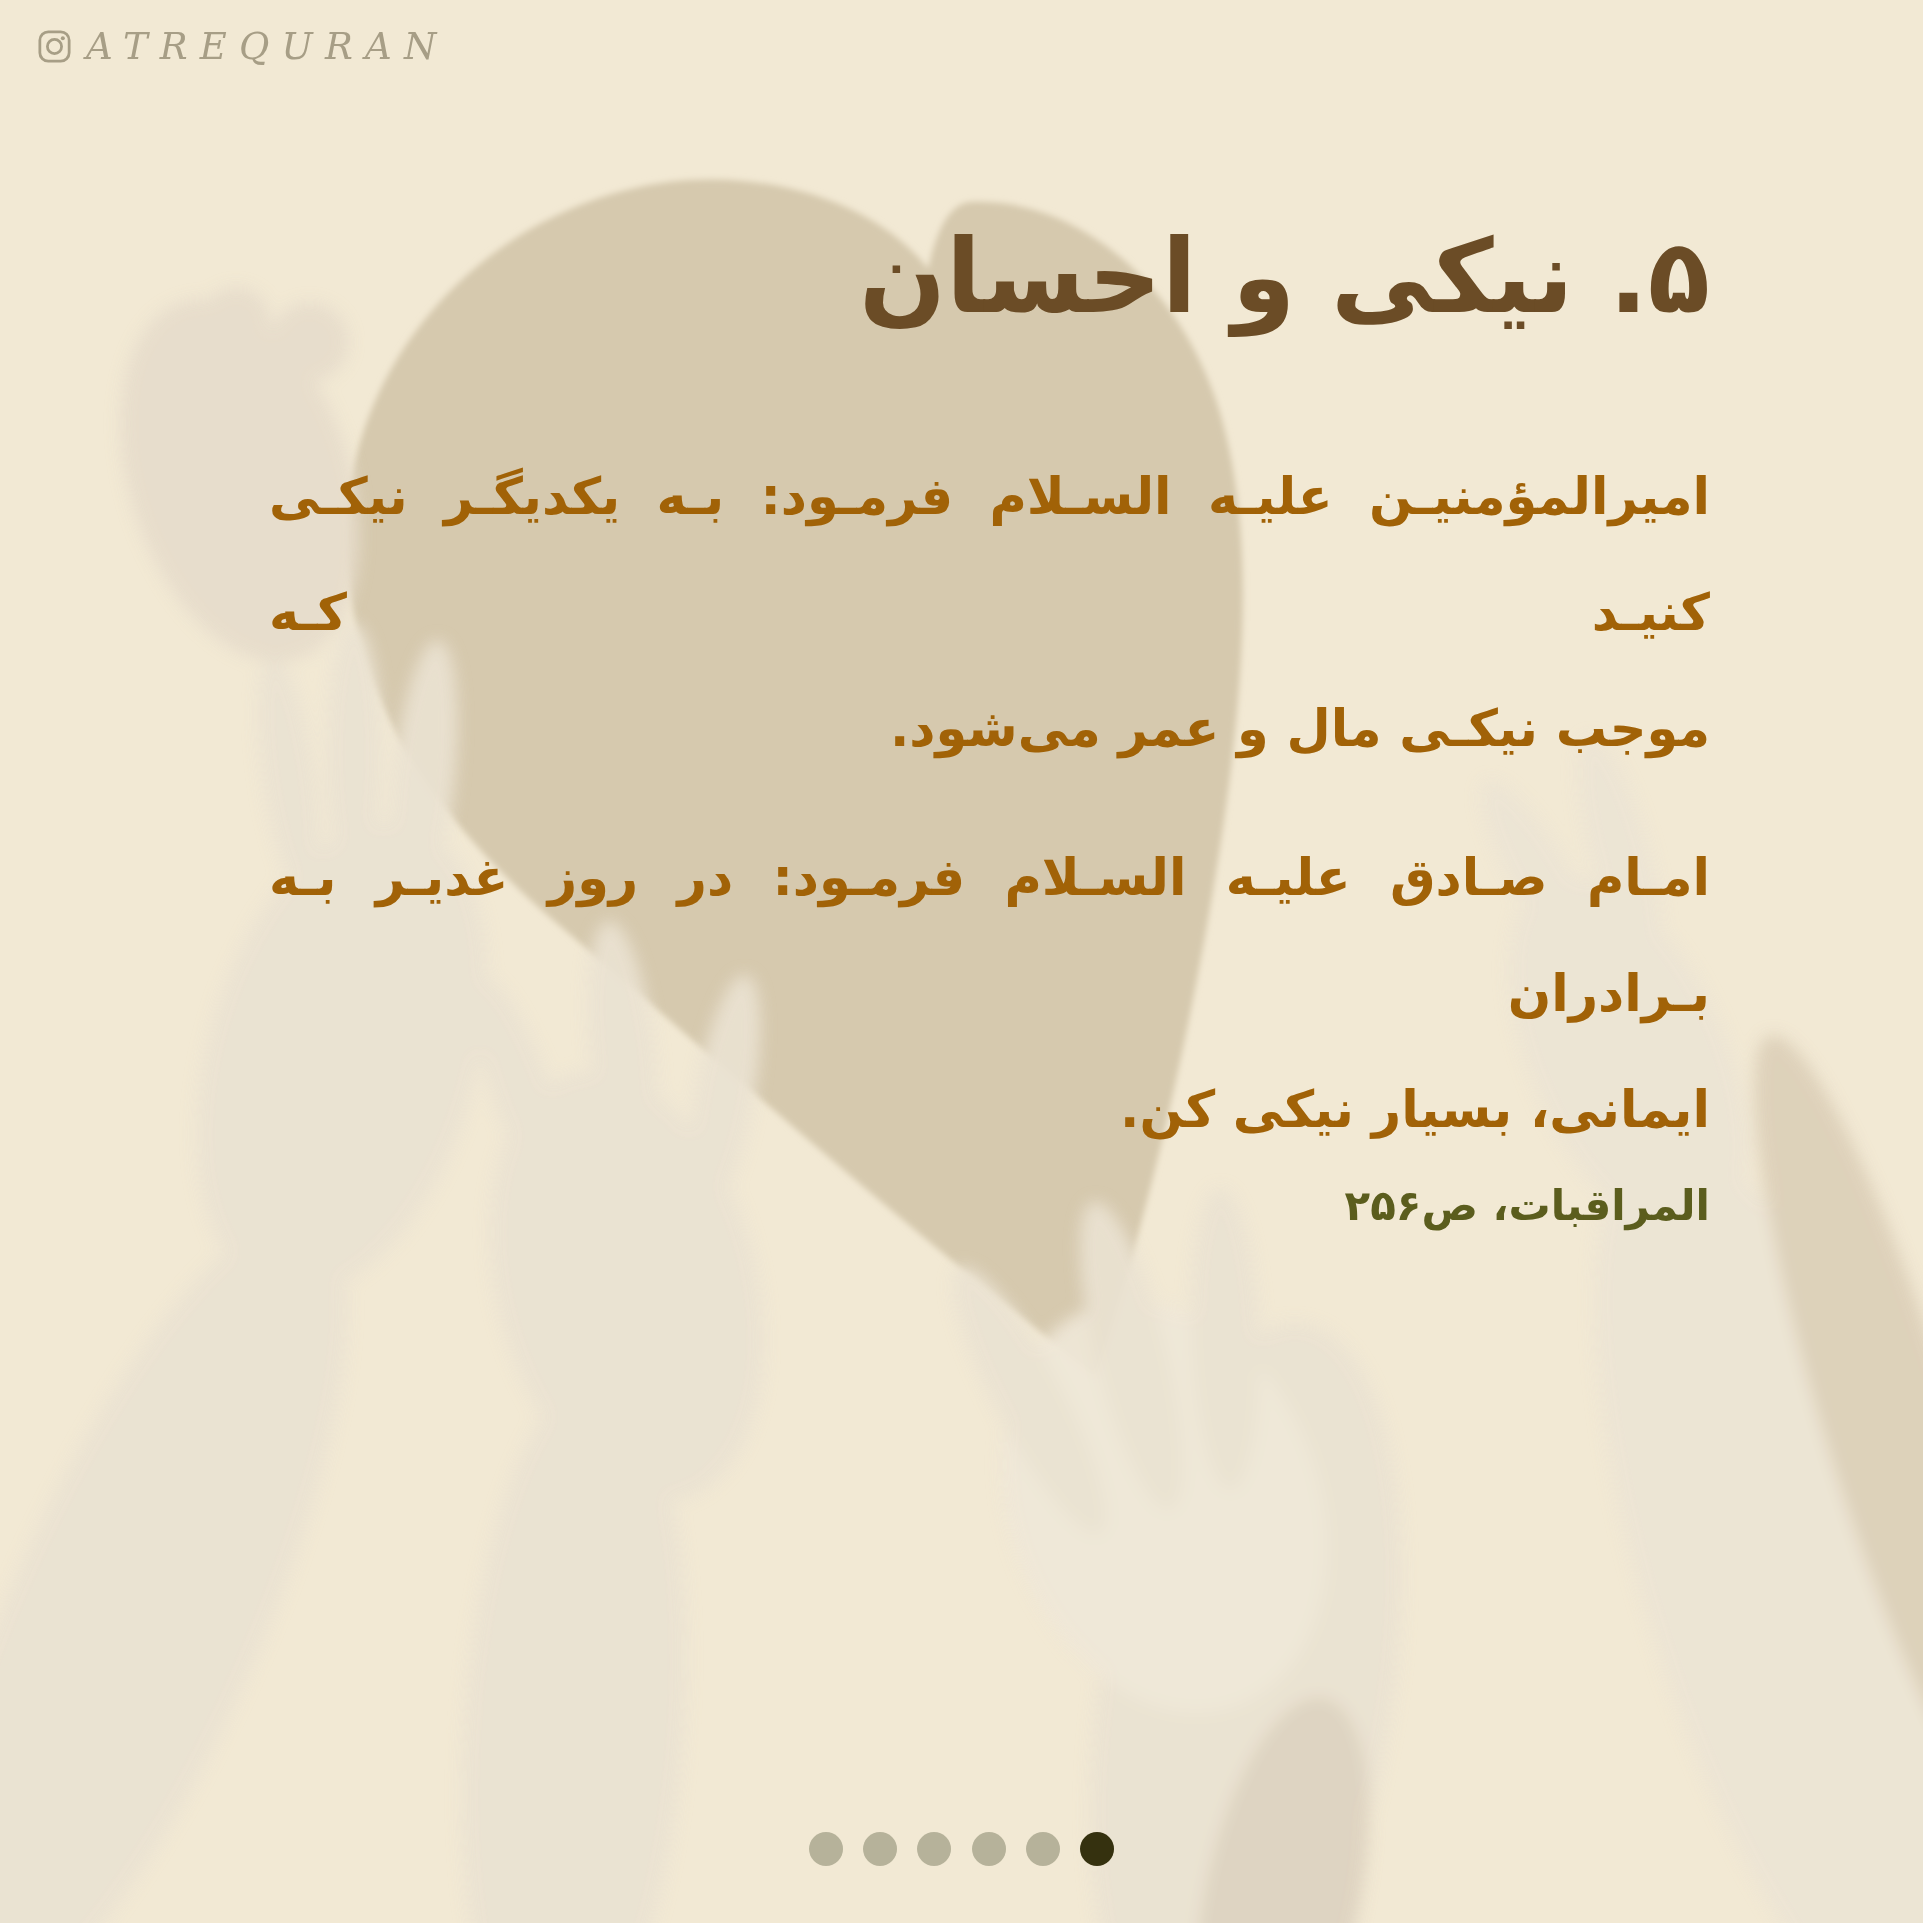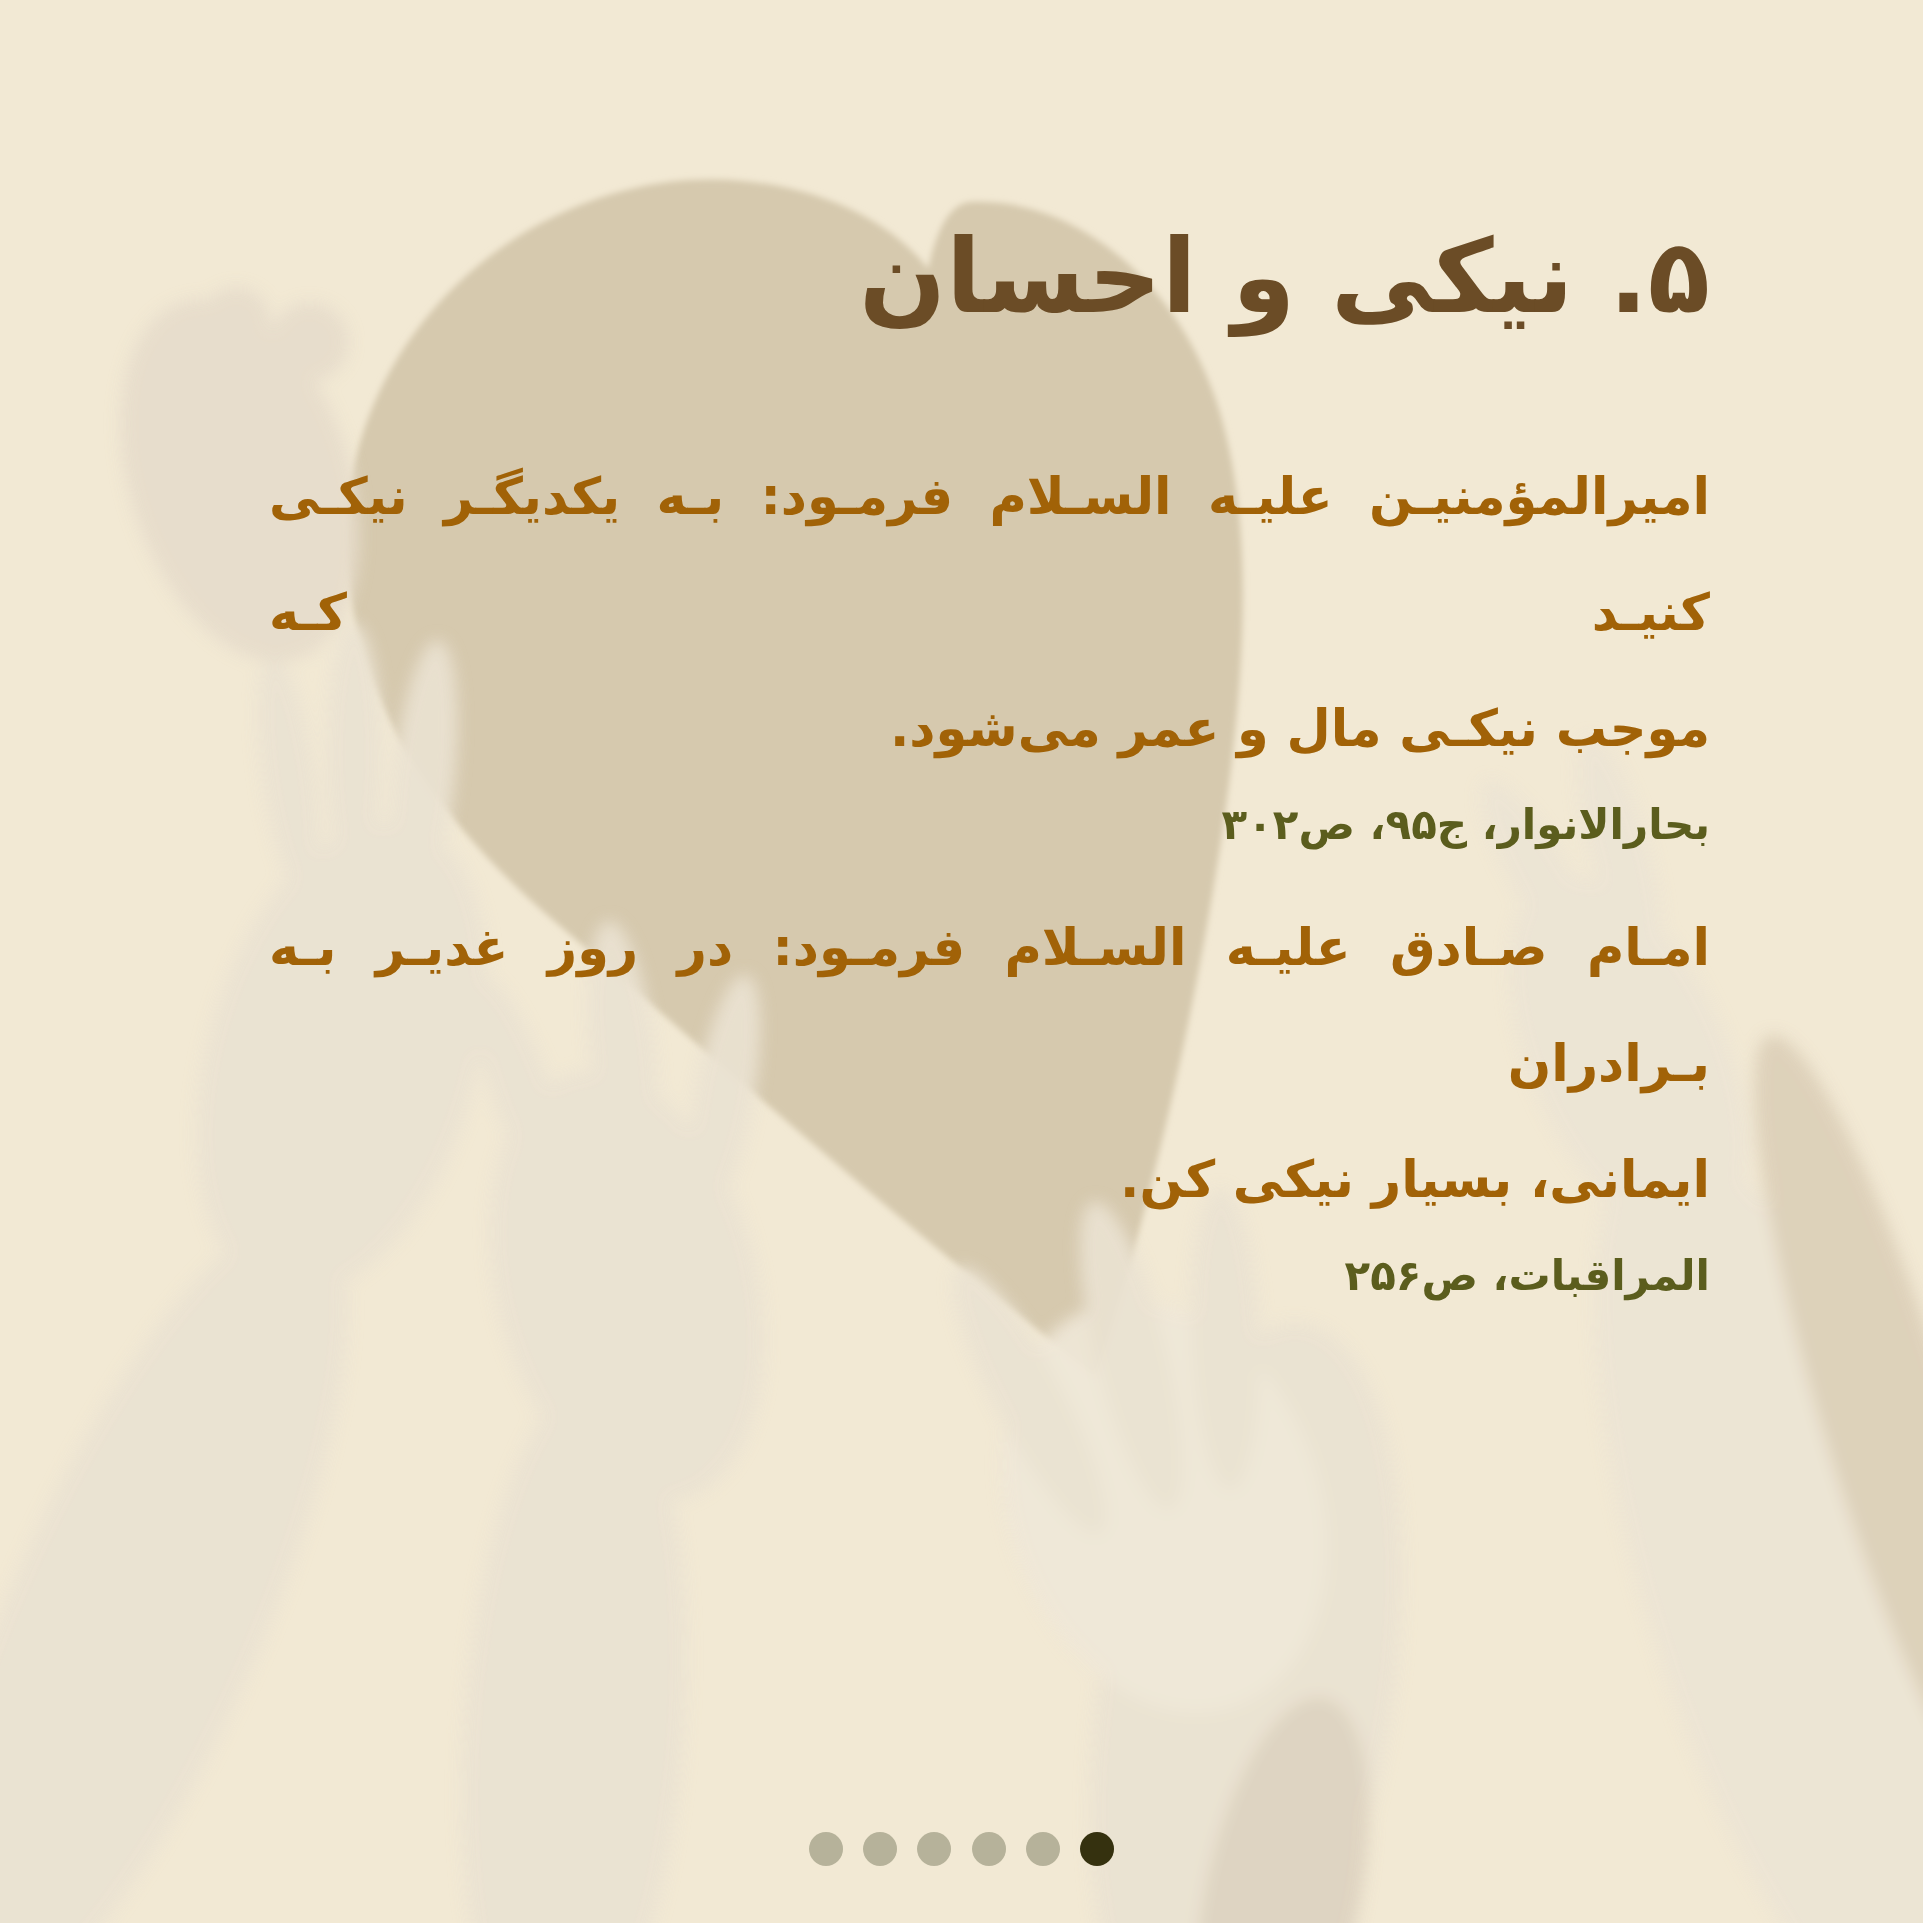--- a/index.html
+++ b/index.html
@@ -131,28 +131,35 @@
       <ellipse cx="1505" cy="1645" rx="42" ry="185" transform="rotate(-2 1505 1645)"></ellipse>
       <ellipse cx="1575" cy="2330" rx="95" ry="250" transform="rotate(12 1575 2330)" fill="#ddd2c0"></ellipse>
       <ellipse cx="2200" cy="1950" rx="180" ry="580" transform="rotate(-17 2200 1950)" fill="#ece4d4"></ellipse>
       <ellipse cx="2320" cy="1750" rx="80" ry="500" transform="rotate(-17 2320 1750)" fill="#dccfb8"></ellipse>
       <ellipse cx="2000" cy="1300" rx="120" ry="240" transform="rotate(-24 2000 1300)" fill="#ece4d4"></ellipse>
       <ellipse cx="1900" cy="1090" rx="36" ry="150" transform="rotate(-30 1900 1090)" fill="#ece4d4"></ellipse>
       <ellipse cx="1990" cy="1050" rx="36" ry="150" transform="rotate(-15 1990 1050)" fill="#ece4d4"></ellipse>
     </g>
   </svg>
 
+  <div class="watermark">
+    <svg class="ig" viewBox="0 0 24 24" fill="none" stroke="#a79e86" stroke-width="1.8" aria-hidden="true">
+      <rect x="2.5" y="2.5" width="19" height="19" rx="5.5"></rect>
+      <circle cx="12" cy="12" r="4.6"></circle>
+      <circle cx="17.4" cy="6.6" r="1.3" fill="#a79e86" stroke="none"></circle>
+    </svg>
+    <span class="handle">ATREQURAN</span>
+  </div>
 
   <div class="content">
     <div class="title">۵. نیکی و احسان</div>
 
     <div class="section">
       <div class="line justified">امیرالمؤمنیـن علیـه السـلام فرمـود: بـه یکدیگـر نیکـی کنیـد کـه</div>
       <div class="line end">موجب نیکـی مال و عمر می‌شود.</div>
-      <div class="cite">بحارالانوار، ج۹۵، ص۳۰۲</div>
     </div>
 
     <div class="section second">
       <div class="line justified">امـام صـادق علیـه السـلام فرمـود: در روز غدیـر بـه بـرادران</div>
       <div class="line end">ایمانی، بسیار نیکی کن.</div>
       <div class="cite">المراقبات، ص۲۵۶</div>
     </div>
   </div>
 
   <div class="dots">

